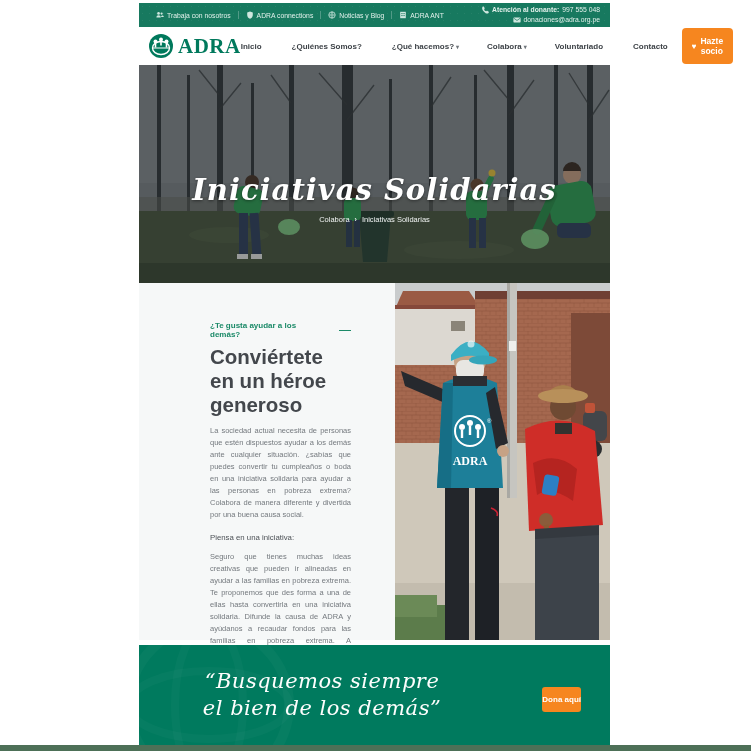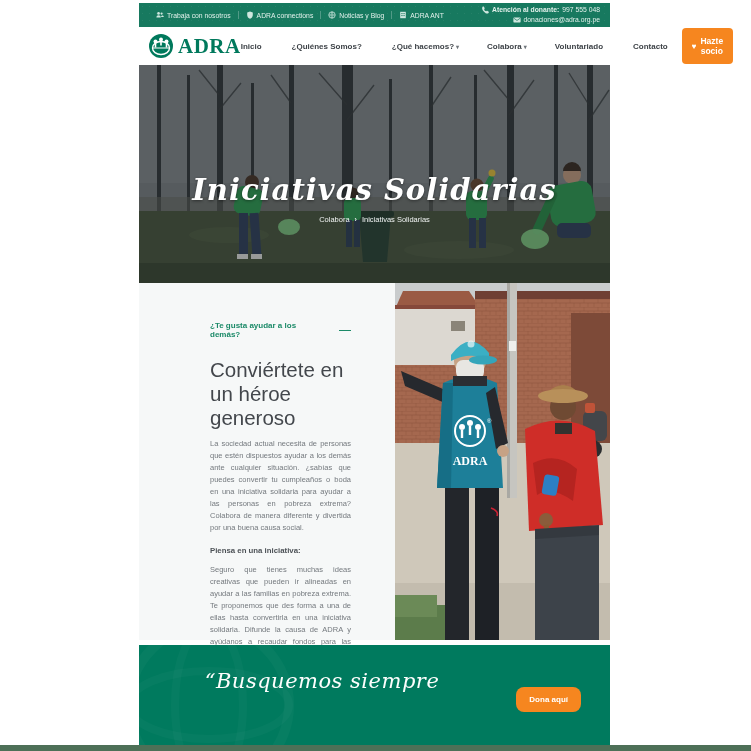--- a/index.html
+++ b/index.html
@@ -45,36 +45,36 @@
     letter-spacing:1px; text-shadow:0 1px 3px rgba(0,0,0,0.45); }
   .hero-bc { position:absolute; left:0; right:0; top:150px; text-align:center; color:#f0f3f2; font-size:7.5px; }
   .hero-bc .sep { margin:0 5px; font-weight:bold; font-size:7px; color:#e8ebea; }
 
   
   .content { display:flex; height:357px; }
   .col-text { width:256px; background:#f6f8f8; padding:38px 44px 0 71px; }
   .kicker-row { display:flex; align-items:center; gap:14px; }
   .kicker { color:#1b8a68; font-size:8px; font-weight:bold; }
   .kicker-line { width:12px; height:1px; background:#1b8a68; }
-  .h1 { margin-top:19px; font-size:20.5px; line-height:1.17; font-weight:normal; color:#43474c; }
+  .h1 { margin-top:6px; font-size:20.5px; line-height:1.17; font-weight:bold; color:#43474c; }
   .p { margin-top:8px; font-size:7.5px; line-height:1.6; color:#74797e; text-align:justify; }
-  .sub { margin-top:12px; font-size:7.8px; font-weight:bold; color:#4c5156; }
+  .sub { margin-top:12px; font-size:7.8px; font-weight:normal; color:#4c5156; }
   .p2 { margin-top:9px; }
   .col-photo { width:215px; position:relative; overflow:hidden; background:#cfc8ba; }
   .col-photo svg { display:block; }
 
   
   .cta { position:relative; height:100px; margin-top:5px; background:#007a5e; overflow:hidden;
     background-image:radial-gradient(rgba(255,255,255,0.07) 0.6px, transparent 0.7px); background-size:8px 8px; }
   .cta-mark { position:absolute; left:-25px; top:-35px; opacity:0.5; }
   .quote { position:absolute; left:18px; top:23px; width:330px; text-align:center; color:#fdfefd;
     font-family:"DejaVu Serif", serif; font-style:italic; font-weight:normal; font-size:21px; line-height:1.3;
     letter-spacing:0.5px; }
   .btn-dona { position:absolute; right:29px; top:42px; background:#f6861f; color:#fff; border:none;
-    border-radius:8px; padding:8px 13px; font-size:8px; font-weight:bold; cursor:pointer; font-family:inherit; }
+    border-radius:3px; padding:8px 0; font-size:8px; font-weight:bold; cursor:pointer; font-family:inherit; }
 
   .bottom-strip { position:absolute; left:0; bottom:0; width:751px; height:6px; background:#4d7057; }
 </style>
 </head>
 <body>
 
 <div class="canvas">
   <div class="site">
 
     <div class="topbar">
@@ -306,20 +306,21 @@
     </div>
 
     <div class="cta">
       <svg class="cta-mark" width="190" height="190" viewBox="0 0 190 190">
         <circle cx="95" cy="95" r="80" fill="none" stroke="rgba(255,255,255,0.06)" stroke-width="10"></circle>
         <ellipse cx="95" cy="95" rx="80" ry="34" fill="none" stroke="rgba(255,255,255,0.05)" stroke-width="8"></ellipse>
         <ellipse cx="95" cy="95" rx="34" ry="80" fill="none" stroke="rgba(255,255,255,0.05)" stroke-width="8"></ellipse>
       </svg>
       <div class="quote">
         <div>“Busquemos siempre</div>
+        <div>el bien de los demás”</div>
       </div>
       <button class="btn-dona">Dona aquí</button>
     </div>
 
   </div>
 
   <div class="bottom-strip"></div>
 </div>
 
 </body></html>

